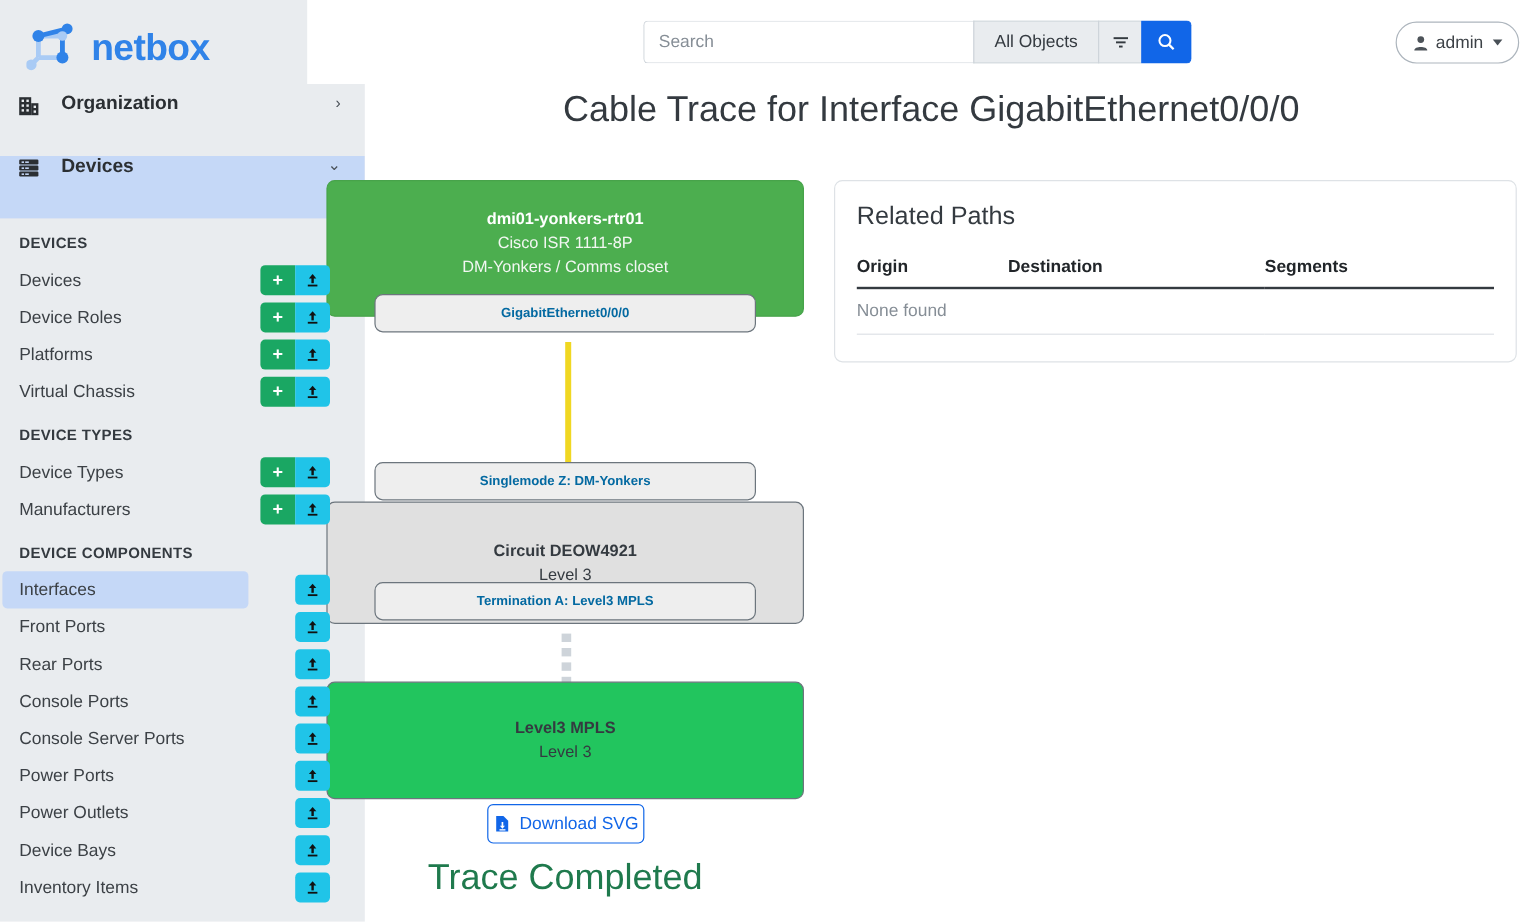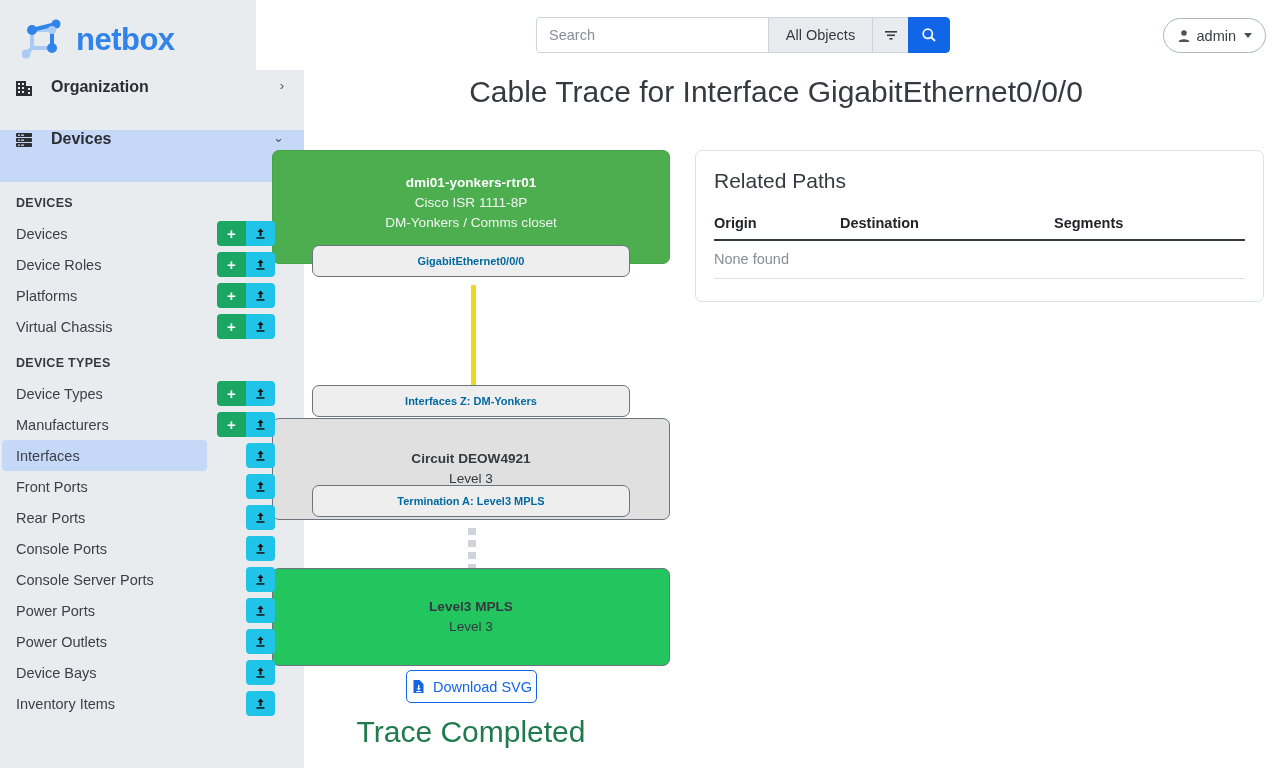--- a/index.html
+++ b/index.html
@@ -91,21 +91,21 @@
     position: absolute; left: 256px; top: 0;
     width: 1024px; height: 70px;
     background: #ffffff;
   }
   .searchwrap {
     position: absolute; left: 280px; top: 17px;
     display: flex; height: 36px;
     border-radius: 4px; overflow: hidden;
   }
   .s-input {
-    width: 232px; height: 36px;
+    width: 275px; height: 36px;
     border: 1px solid #ced4da; border-right: none;
     border-radius: 4px 0 0 4px;
     padding: 0 12px; font-size: 14.5px;
     color: #343a40; background: #fff;
     outline: none; font-family: "Liberation Sans", sans-serif;
   }
   .s-input::placeholder { color: #868e96; }
   .s-scope {
     height: 36px; min-width: 104px;
     background: #e9ecef; border: 1px solid #ced4da; border-right: none;
@@ -379,20 +379,21 @@
           <div class="btn-add">+</div>
           <div class="btn-imp">
             <svg class="upl" viewBox="0 0 13 13">
               <rect x="5.5" y="4" width="2" height="5" fill="#111"></rect>
               <path d="M3.4 5 L6.5 1.4 L9.6 5 Z" fill="#111"></path>
               <rect x="2.5" y="10.2" width="8" height="1.5" fill="#111"></rect>
             </svg>
           </div>
         </div>
       </div>
+      <div class="sec-head">DEVICE COMPONENTS</div>
       <div class="side-row highlight">
         <div class="hl-bg"></div>
         <span class="lbl">Interfaces</span>
         <div class="btn-pair">
           <div class="btn-imp solo">
             <svg class="upl" viewBox="0 0 13 13">
               <rect x="5.5" y="4" width="2" height="5" fill="#111"></rect>
               <path d="M3.4 5 L6.5 1.4 L9.6 5 Z" fill="#111"></path>
               <rect x="2.5" y="10.2" width="8" height="1.5" fill="#111"></rect>
             </svg>
@@ -536,21 +537,21 @@
     <div class="tnode device" style="top:0;">
       <div class="n1">dmi01-yonkers-rtr01</div>
       <div class="n2">Cisco ISR 1111-8P</div>
       <div class="n2">DM-Yonkers / Comms closet</div>
     </div>
 
     <div class="tterm" style="top:95px;">GigabitEthernet0/0/0</div>
 
     <div class="cable-line" style="top:135px; height:105px;"></div>
 
-    <div class="tterm" style="top:235px;">Interfaces Z: DM-Yonkers</div>
+    <div class="tterm" style="top:235px;">Singlemode Z: DM-Yonkers</div>
 
     <div class="tnode circuit" style="position:absolute; top:268px;">
       <div class="n1">Circuit DEOW4921</div>
       <div class="n2">Level 3</div>
     </div>
 
     <div class="tterm" style="top:335px;">Termination A: Level3 MPLS</div>
 
     <div class="dotline" style="top:378px;">
       <i></i>

